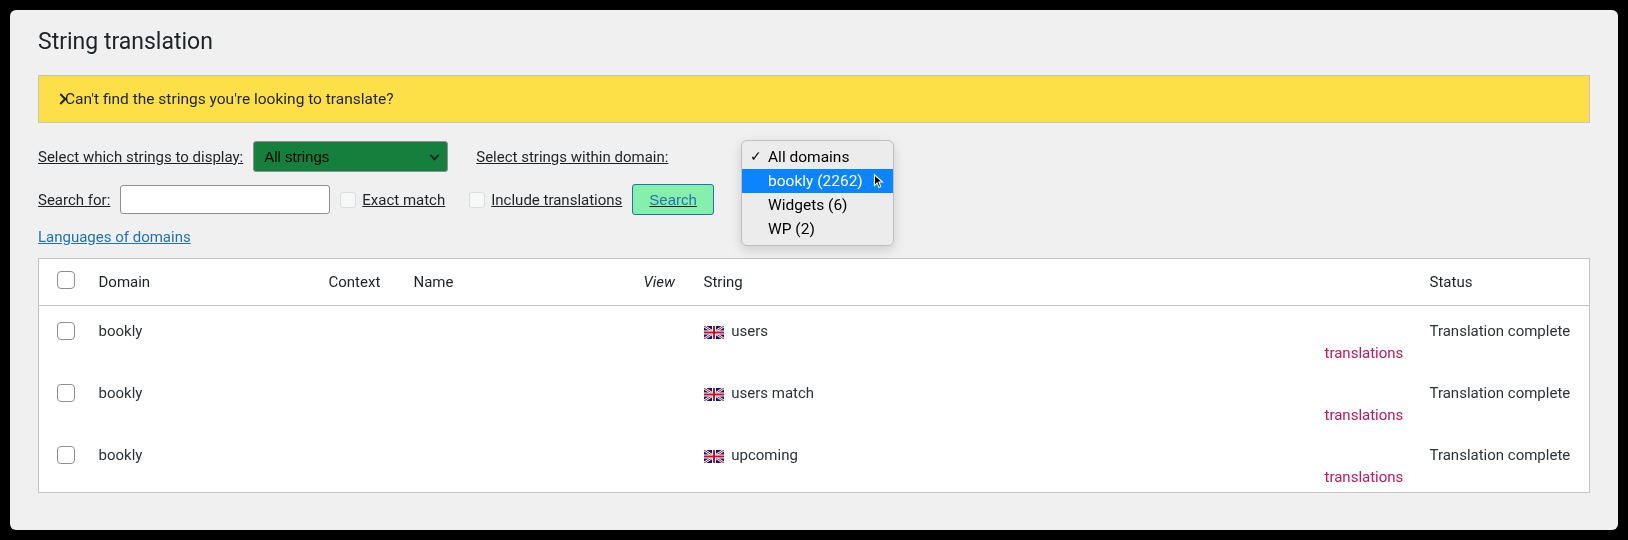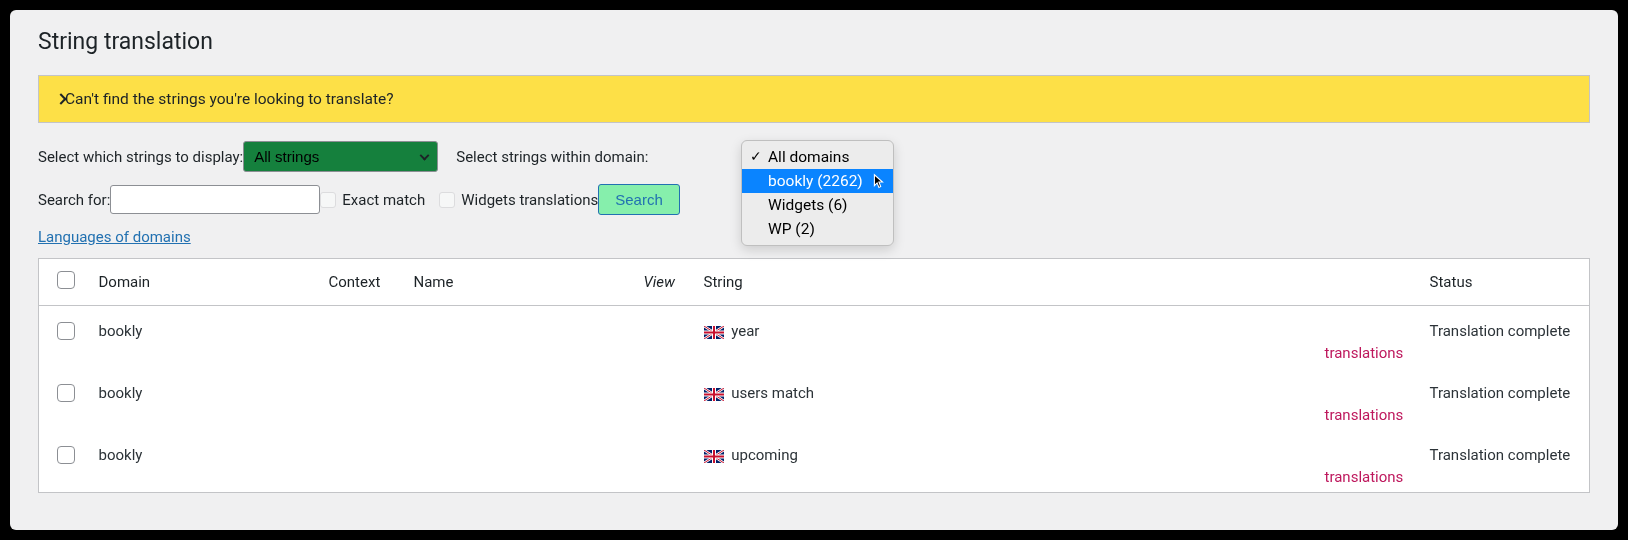--- a/index.html
+++ b/index.html
@@ -51,23 +51,25 @@
       font-size: 15.5px;
       color: #1d2327;
     }
     .filters {
       margin-bottom: 10px;
       position: relative;
     }
     .filter-row {
       display: flex;
       align-items: center;
+      gap: 10px;
       margin-bottom: 12px;
       font-size: 15px;
       color: #1d2327;
+      text-decoration: underline;
     }
     .select-wrap {
       position: relative;
       display: inline-block;
     }
     select {
       font-size: 15px;
       padding: 6px 32px 6px 10px;
       border: 1px solid #8c8f94;
       border-radius: 3px;
@@ -248,21 +250,21 @@
 
     <div class="filter-row">
       <span>Search for:</span>
       <input type="text" value="" style="">
       <label class="checkbox-wrap">
         <input type="checkbox" class="filter-cb" style="">
         <span>Exact match</span>
       </label>
       <label class="checkbox-wrap" style="margin-left:14px">
         <input type="checkbox" class="filter-cb" style="">
-        <span>Widgets translations</span>
+        <span>Include translations</span>
       </label>
       <button class="btn-search">Search</button>
     </div>
 
     <a class="link">Languages of domains</a>
 
     <div class="dropdown-menu">
       <div class="dropdown-item checked">All domains</div>
       <div class="dropdown-item highlighted">bookly (2262)</div>
       <div class="dropdown-item">Widgets (6)</div>
@@ -296,21 +298,21 @@
         <td></td>
         <td></td>
         <td>
           <span class="flag-uk"><svg width="20" height="13">
                 <rect width="20" height="13" fill="#012169"></rect>
                 <path d="M0 0 L20 13 M20 0 L0 13" stroke="#fff" stroke-width="2.5"></path>
                 <path d="M0 0 L20 13 M20 0 L0 13" stroke="#C8102E" stroke-width="1"></path>
                 <path d="M10 0 V13 M0 6.5 H20" stroke="#fff" stroke-width="4"></path>
                 <path d="M10 0 V13 M0 6.5 H20" stroke="#C8102E" stroke-width="2"></path>
               </svg></span>
-          <span>year</span>
+          <span>users</span>
         </td>
         <td class="translations-cell"><a class="trans-link">translations</a></td>
         <td>Translation complete</td>
       </tr>
       <tr>
         <td class="cb-col"><input type="checkbox" class="row-cb" style=""></td>
         <td>bookly</td>
         <td></td>
         <td></td>
         <td></td>

